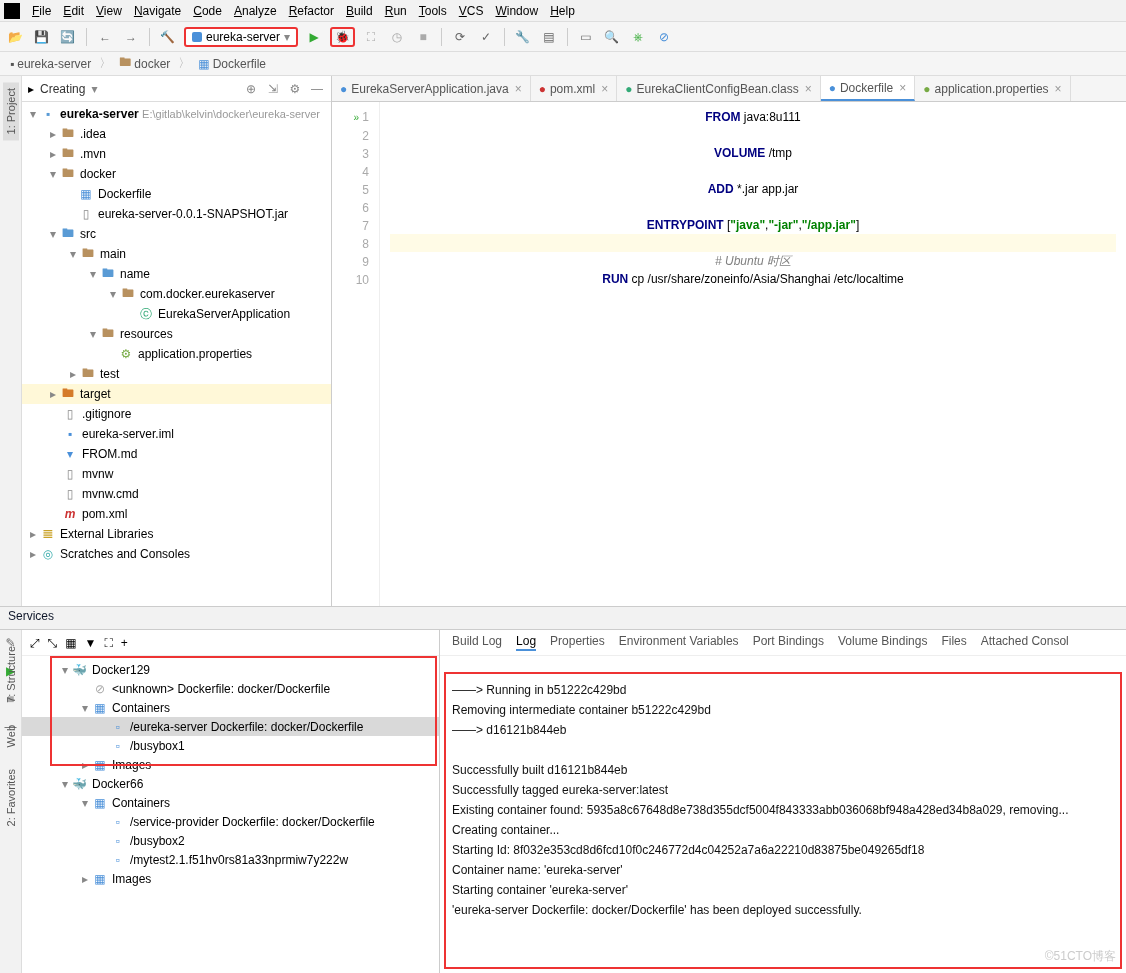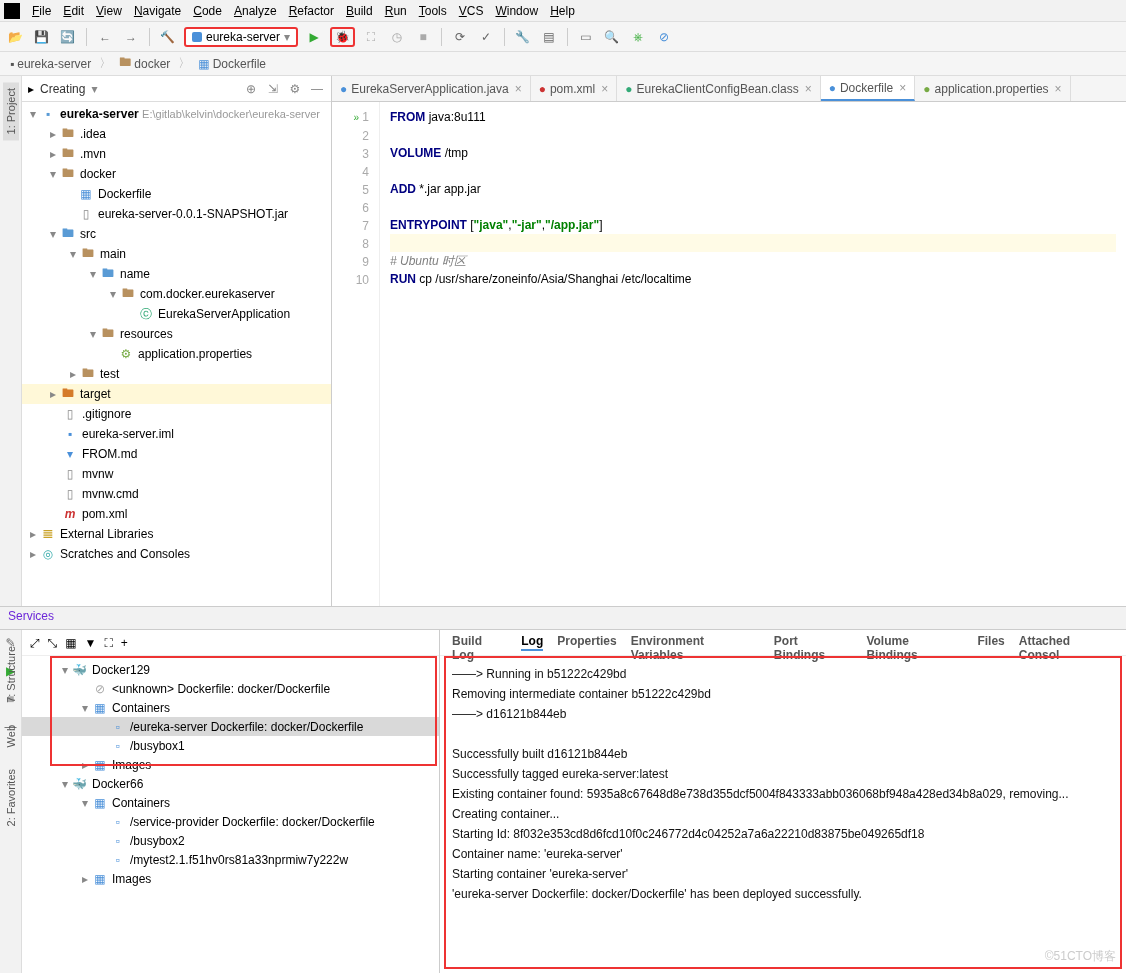--- a/index.html
+++ b/index.html
@@ -37,40 +37,40 @@
 .file{color:#888;}
 .tn-label{color:#000;}
 .editor-area{flex:1;display:flex;flex-direction:column;background:#fff;}
 .tabs{display:flex;height:26px;border-bottom:1px solid #ccc;background:#f5f5f5;}
 .tab{display:flex;align-items:center;gap:4px;padding:0 8px;border-right:1px solid #ddd;font-size:11px;color:#555;}
 .tab.active{background:#fff;border-bottom:2px solid #4a90d9;}
 .tab .close{color:#999;margin-left:2px;}
 .editor{flex:1;display:flex;font-family:Consolas,monospace;font-size:13px;}
 .gutter{width:48px;background:#fff;border-right:1px solid #eee;text-align:right;padding:6px 10px 0 0;color:#aaa;line-height:18px;}
 .gutter .arrow{color:#3a3;font-size:10px;}
-.code{flex:1;padding:6px 10px;line-height:18px;white-space:pre;}
+.code{flex:1;padding:6px 10px;line-height:18px;white-space:pre;text-align:center;}
 .kw{color:#000080;font-weight:bold;}
 .str{color:#008000;font-weight:bold;}
 .cmt{color:#808080;font-style:italic;}
 .caret-line{background:#fffbe6;}
-.services-hdr{height:24px;background:#f2f2f2;border-top:1px solid #ccc;border-bottom:1px solid #ccc;padding:2px 8px;font-size:12px;color:#6d28d9;}
+.services-hdr{height:24px;background:#f2f2f2;border-top:1px solid #ccc;border-bottom:1px solid #ccc;padding:2px 8px;font-size:12px;color:#0f172a;}
 .services{flex:1;display:flex;background:#fff;}
 .svc-gutter{width:22px;background:#f2f2f2;border-right:1px solid #ddd;}
 .svc-toolbar{display:flex;align-items:center;gap:8px;height:26px;padding:0 8px;border-bottom:1px solid #eee;}
 .svc-left{flex:0 0 418px;display:flex;flex-direction:column;border-right:1px solid #ccc;position:relative;}
 .svc-left-body{flex:1;position:relative;}
 .redbox1{position:absolute;left:28px;top:0;right:2px;height:110px;border:2px solid #e33;}
 .svc-tree{padding:4px 0;font-size:12px;}
 .svc-tree .tnode{height:19px;}
 .svc-tree .sel{background:#d9d9d9;}
 .svc-right{flex:1;display:flex;flex-direction:column;}
-.svc-tabs{display:flex;gap:14px;padding:4px 12px;height:26px;border-bottom:1px solid #eee;font-size:12px;color:#555;font-weight:bold;}
+.svc-tabs{display:flex;gap:14px;padding:4px 12px;height:26px;border-bottom:1px solid #eee;font-size:12px;color:#555;}
 .svc-tabs .t{cursor:default;}
 .svc-tabs .t.active{border-bottom:2px solid #4a90d9;color:#000;}
-.log-area{flex:1;position:relative;padding:8px 12px;font-family:"SimSun","Courier New",monospace;font-size:12px;line-height:20px;color:#111;}
+.log-area{flex:1;position:relative;padding:8px 12px;font-family:"SimSun","Courier New",monospace;font-size:12px;line-height:20px;color:#111;margin-top:16px;}
 .log-area .redbox2{position:absolute;left:4px;top:0;right:4px;bottom:4px;border:2px solid #e33;pointer-events:none;}
 .left-tools{position:absolute;left:0;bottom:0;width:22px;display:flex;flex-direction:column;align-items:center;gap:10px;padding-bottom:8px;}
 .watermark{position:absolute;right:10px;bottom:8px;color:#ccc;font-size:12px;}
 </style>
 </head>
 <body>
 
 <div class="menubar">
   <span class="logo"></span>
   <span id="menus"><span class="mitem"><u>F</u>ile</span><span class="mitem"><u>E</u>dit</span><span class="mitem"><u>V</u>iew</span><span class="mitem"><u>N</u>avigate</span><span class="mitem"><u>C</u>ode</span><span class="mitem"><u>A</u>nalyze</span><span class="mitem"><u>R</u>efactor</span><span class="mitem"><u>B</u>uild</span><span class="mitem"><u>R</u>un</span><span class="mitem"><u>T</u>ools</span><span class="mitem"><u>V</u>CS</span><span class="mitem"><u>W</u>indow</span><span class="mitem"><u>H</u>elp</span></span>

